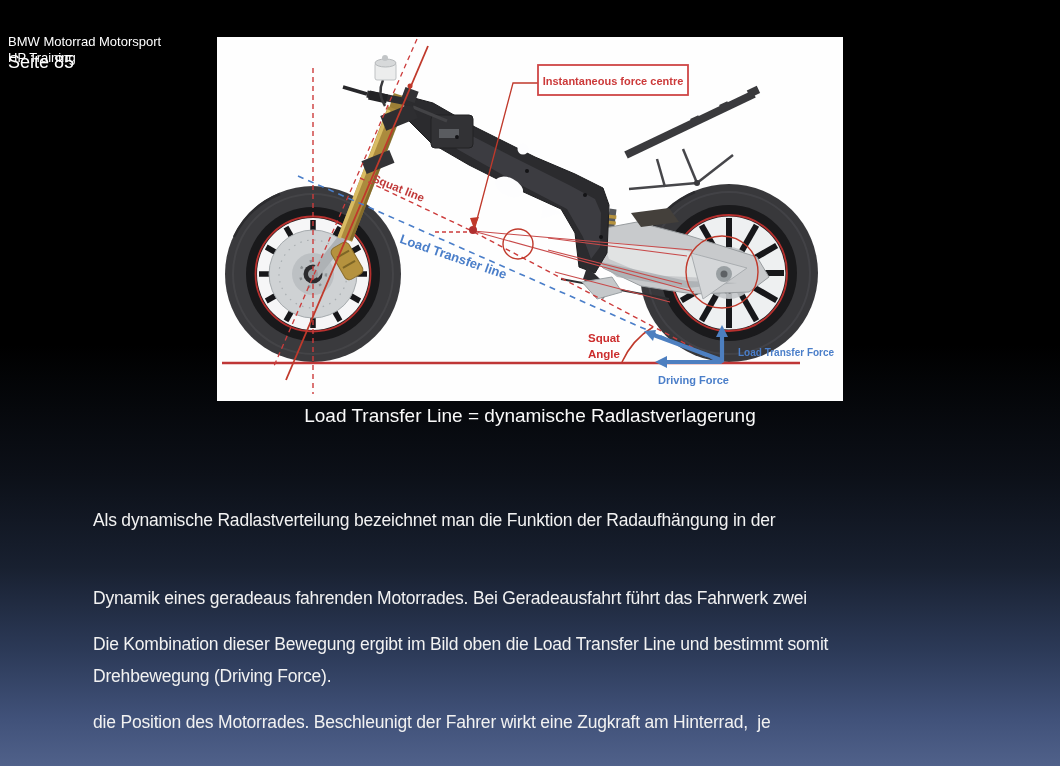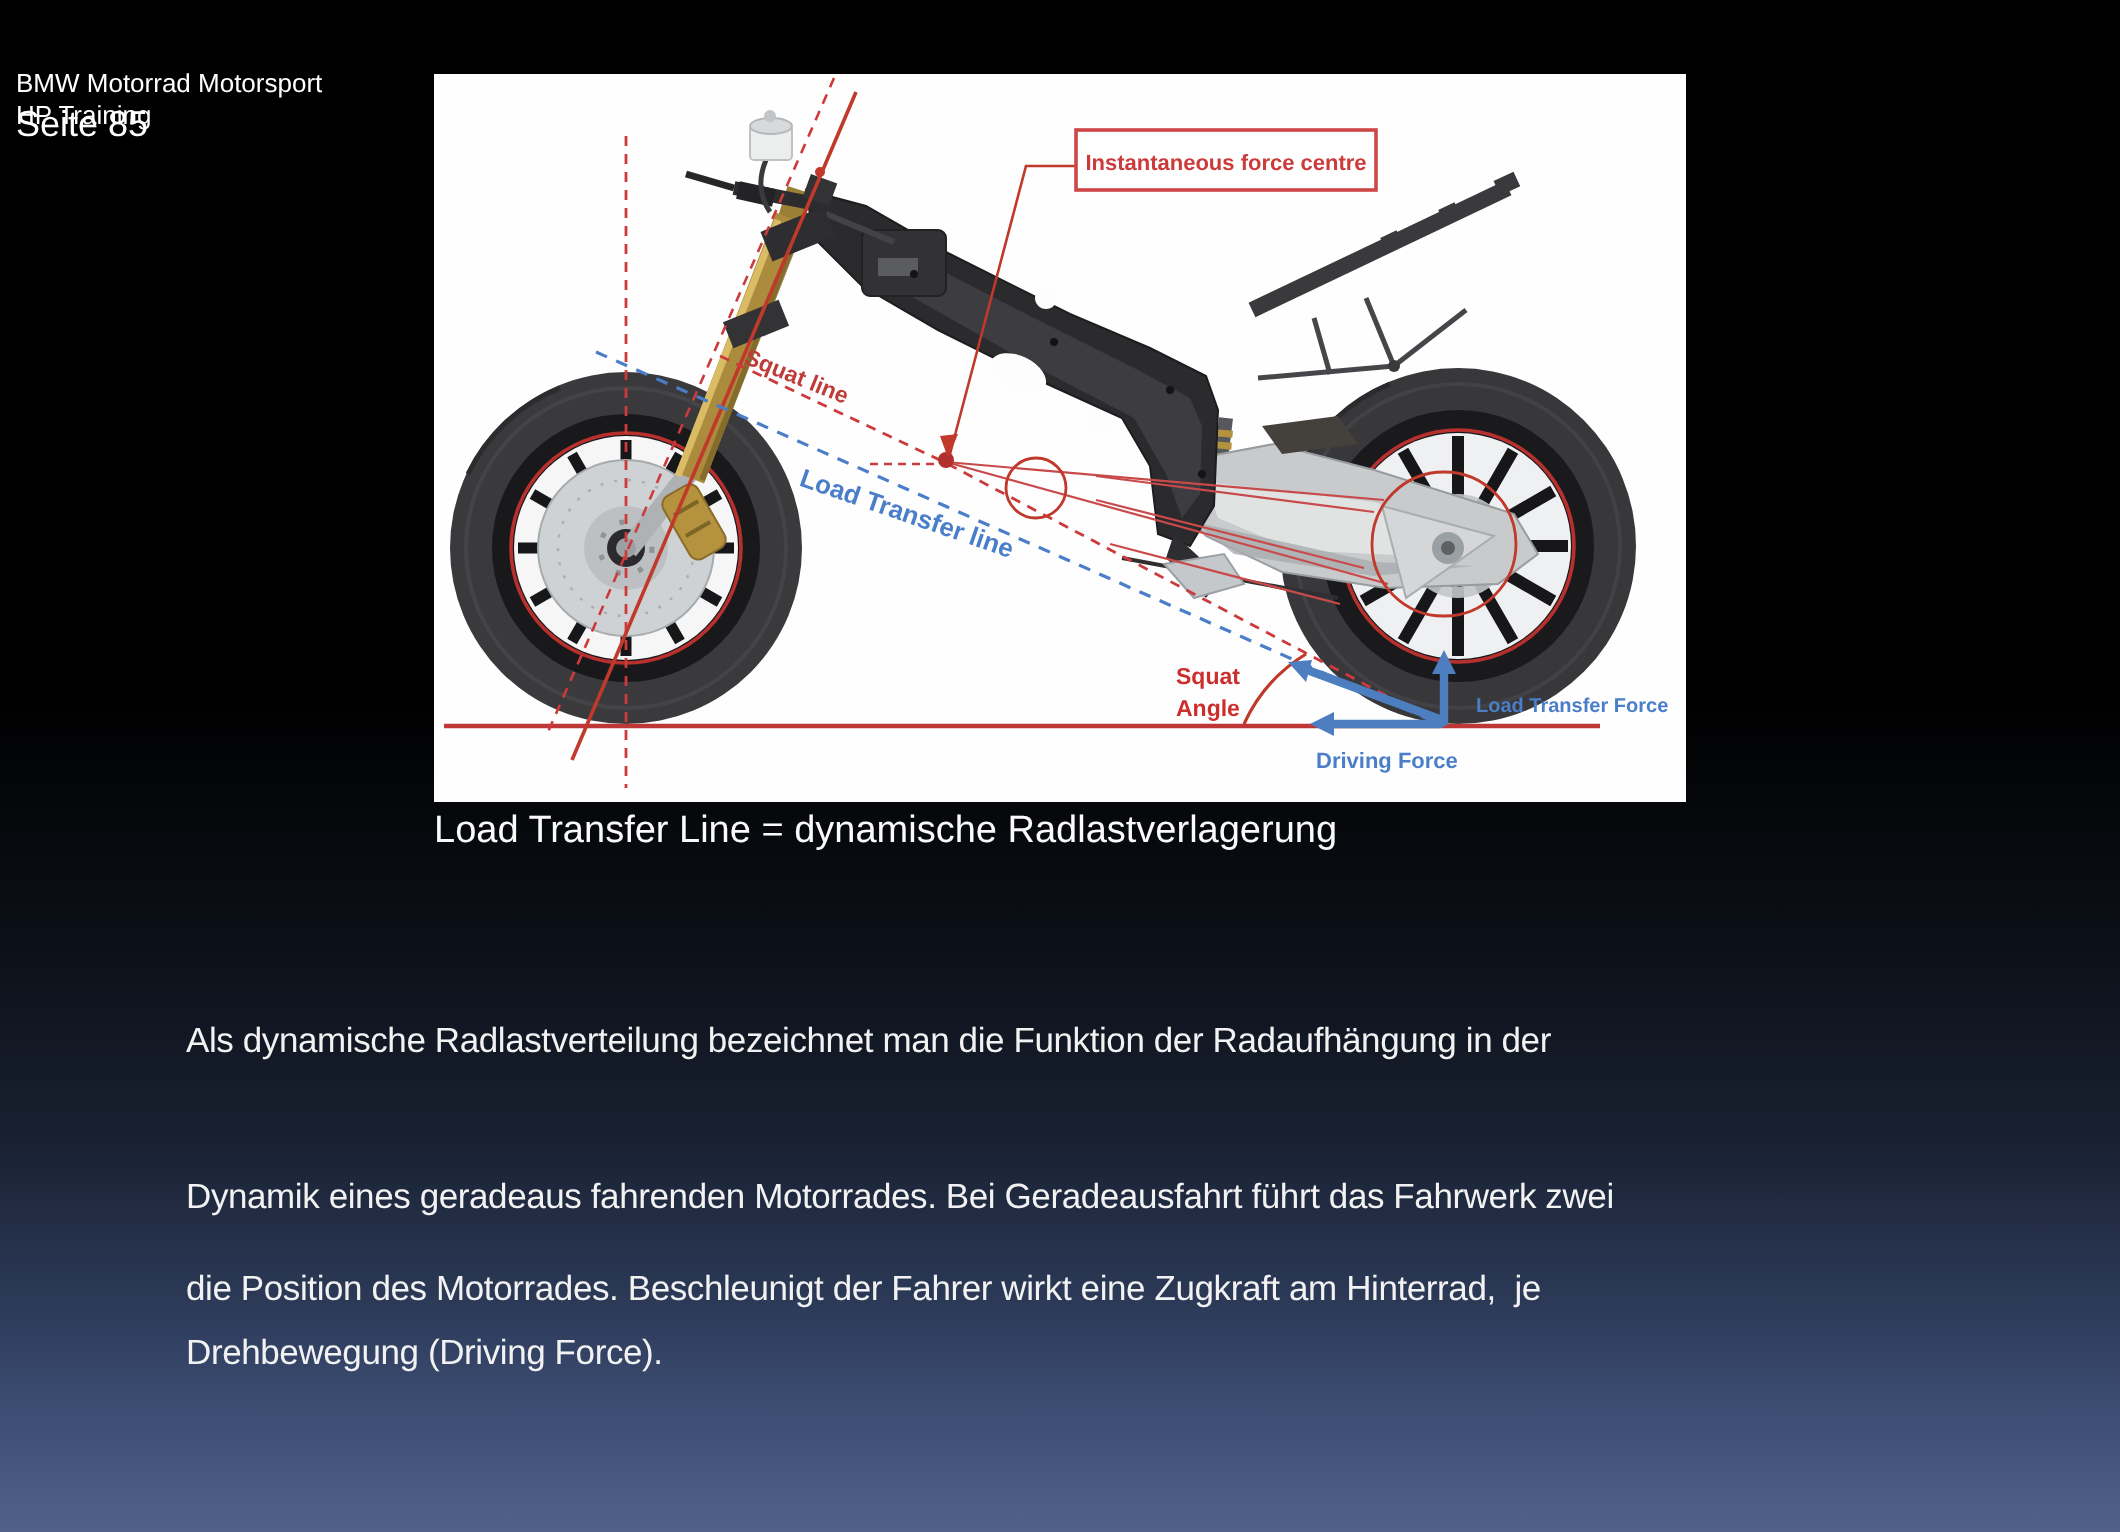--- a/index.html
+++ b/index.html
@@ -4,21 +4,21 @@
 <style>
   html,body{margin:0;padding:0;background:#000;}
   .slide{
     position:relative;width:1060px;height:766px;overflow:hidden;
     background:linear-gradient(180deg,#000 0%,#000 45%,#0c1018 62%,#182030 74%,#2c3a58 85%,#41527a 94%,#50618a 100%);
     font-family:"Liberation Sans",sans-serif;color:#f2f2f2;
   }
   .hdr{position:absolute;left:8px;top:6px;font-size:13px;line-height:16px;color:#fff;margin-top:28px;}
   .page-no{position:absolute;left:8px;top:52px;font-size:18px;color:#fff;}
   .photo-panel{position:absolute;left:217px;top:37px;width:626px;height:364px;background:#fefefe;}
-  .caption{position:absolute;left:217px;top:405px;width:626px;font-size:19px;color:#fafafa;}
+  .caption{position:absolute;left:217px;top:405px;width:626px;text-align:center;font-size:19px;color:#fafafa;}
   .para{position:absolute;left:93px;width:850px;font-size:17.5px;line-height:26px;letter-spacing:-0.2px;color:#f2f2f2;white-space:pre-wrap;}
   .p1{top:455px;} .p2{top:579px;}
   .highlight{position:absolute;left:99px;top:726px;font-size:18px;font-weight:bold;color:#fff;
     text-shadow:0 1px 2px rgba(0,0,0,.85);}
   .highlight span{display:inline-block;transform:scaleX(.94);transform-origin:left center;letter-spacing:-0.2px;white-space:pre;}
   svg text{font-family:"Liberation Sans",sans-serif;font-weight:bold;}
 </style>
 </head>
 <body>
 
@@ -217,20 +217,21 @@
 
   <div class="caption">Load Transfer Line = dynamische Radlastverlagerung</div>
 
   <div class="para p1">
     <div>Als dynamische Radlastverteilung bezeichnet man die Funktion der Radaufhängung in der</div>
     <div>Dynamik eines geradeaus fahrenden Motorrades. Bei Geradeausfahrt führt das Fahrwerk zwei</div>
     <div>Drehbewegung (Driving Force).</div>
   </div>
 
   <div class="para p2">
+    <div>Die Kombination dieser Bewegung ergibt im Bild oben die Load Transfer Line und bestimmt somit</div>
     <div>die Position des Motorrades. Beschleunigt der Fahrer wirkt eine Zugkraft am Hinterrad,  je</div>
     
     
     
   </div>
 
 
 </div>
 
 </body></html>

